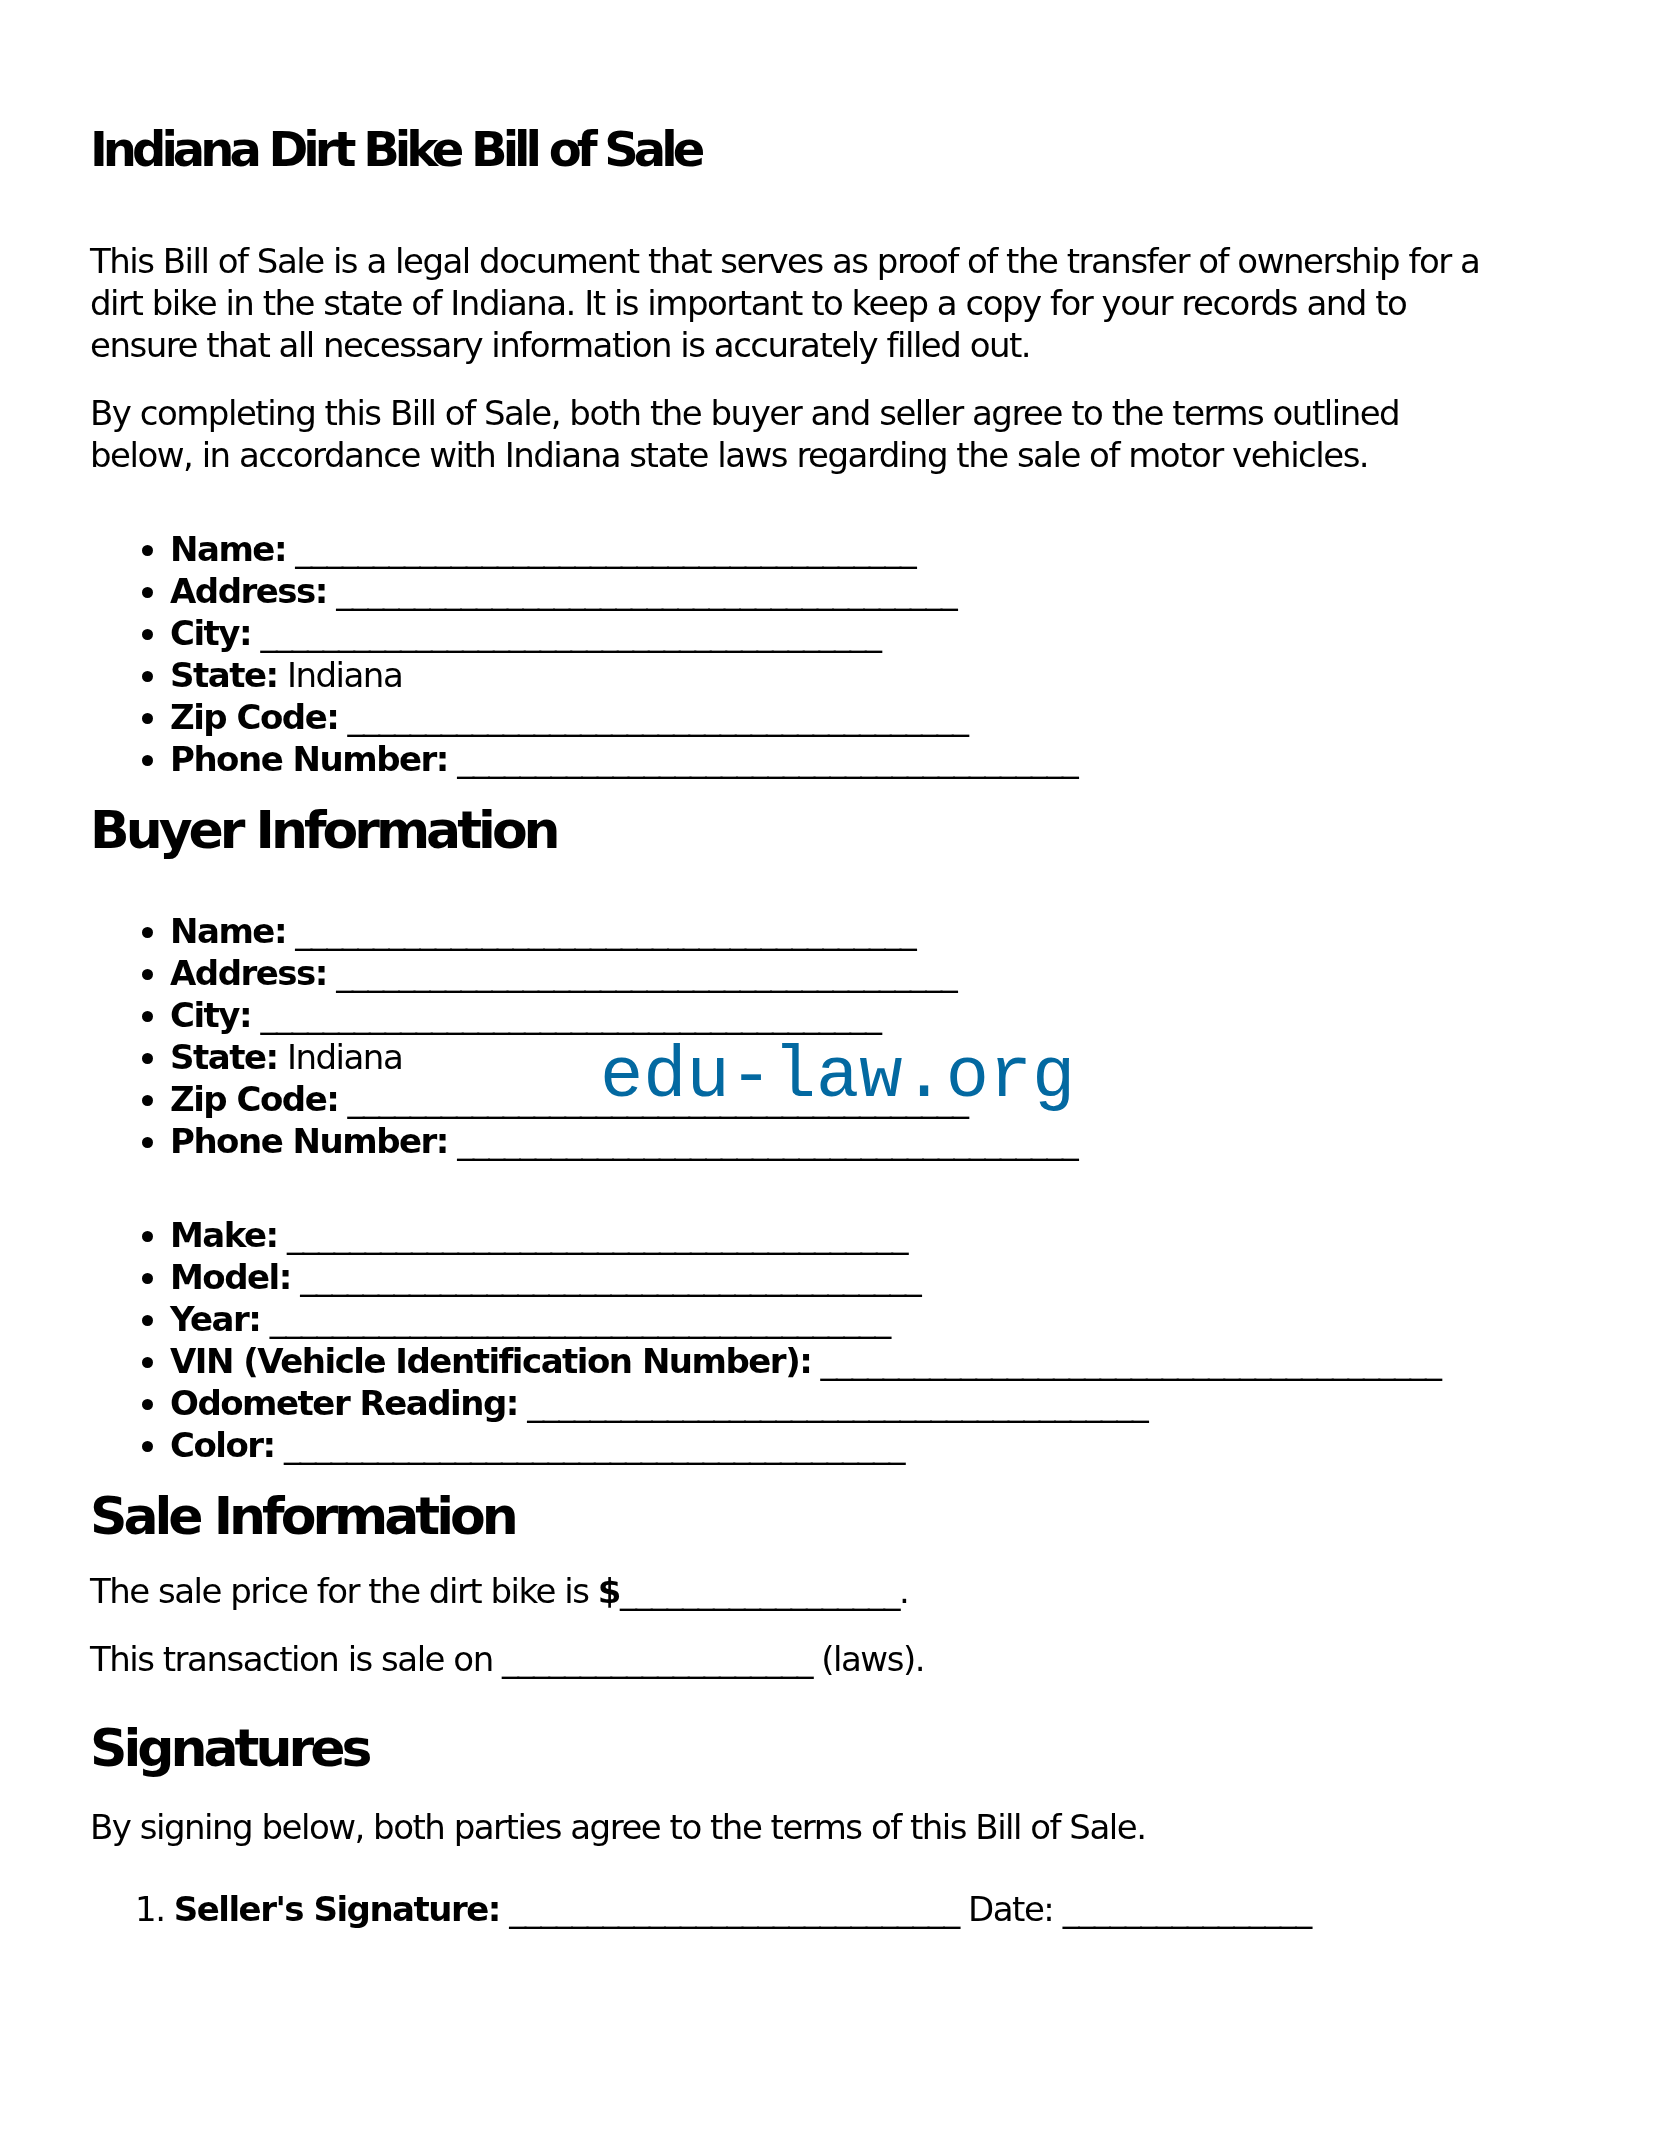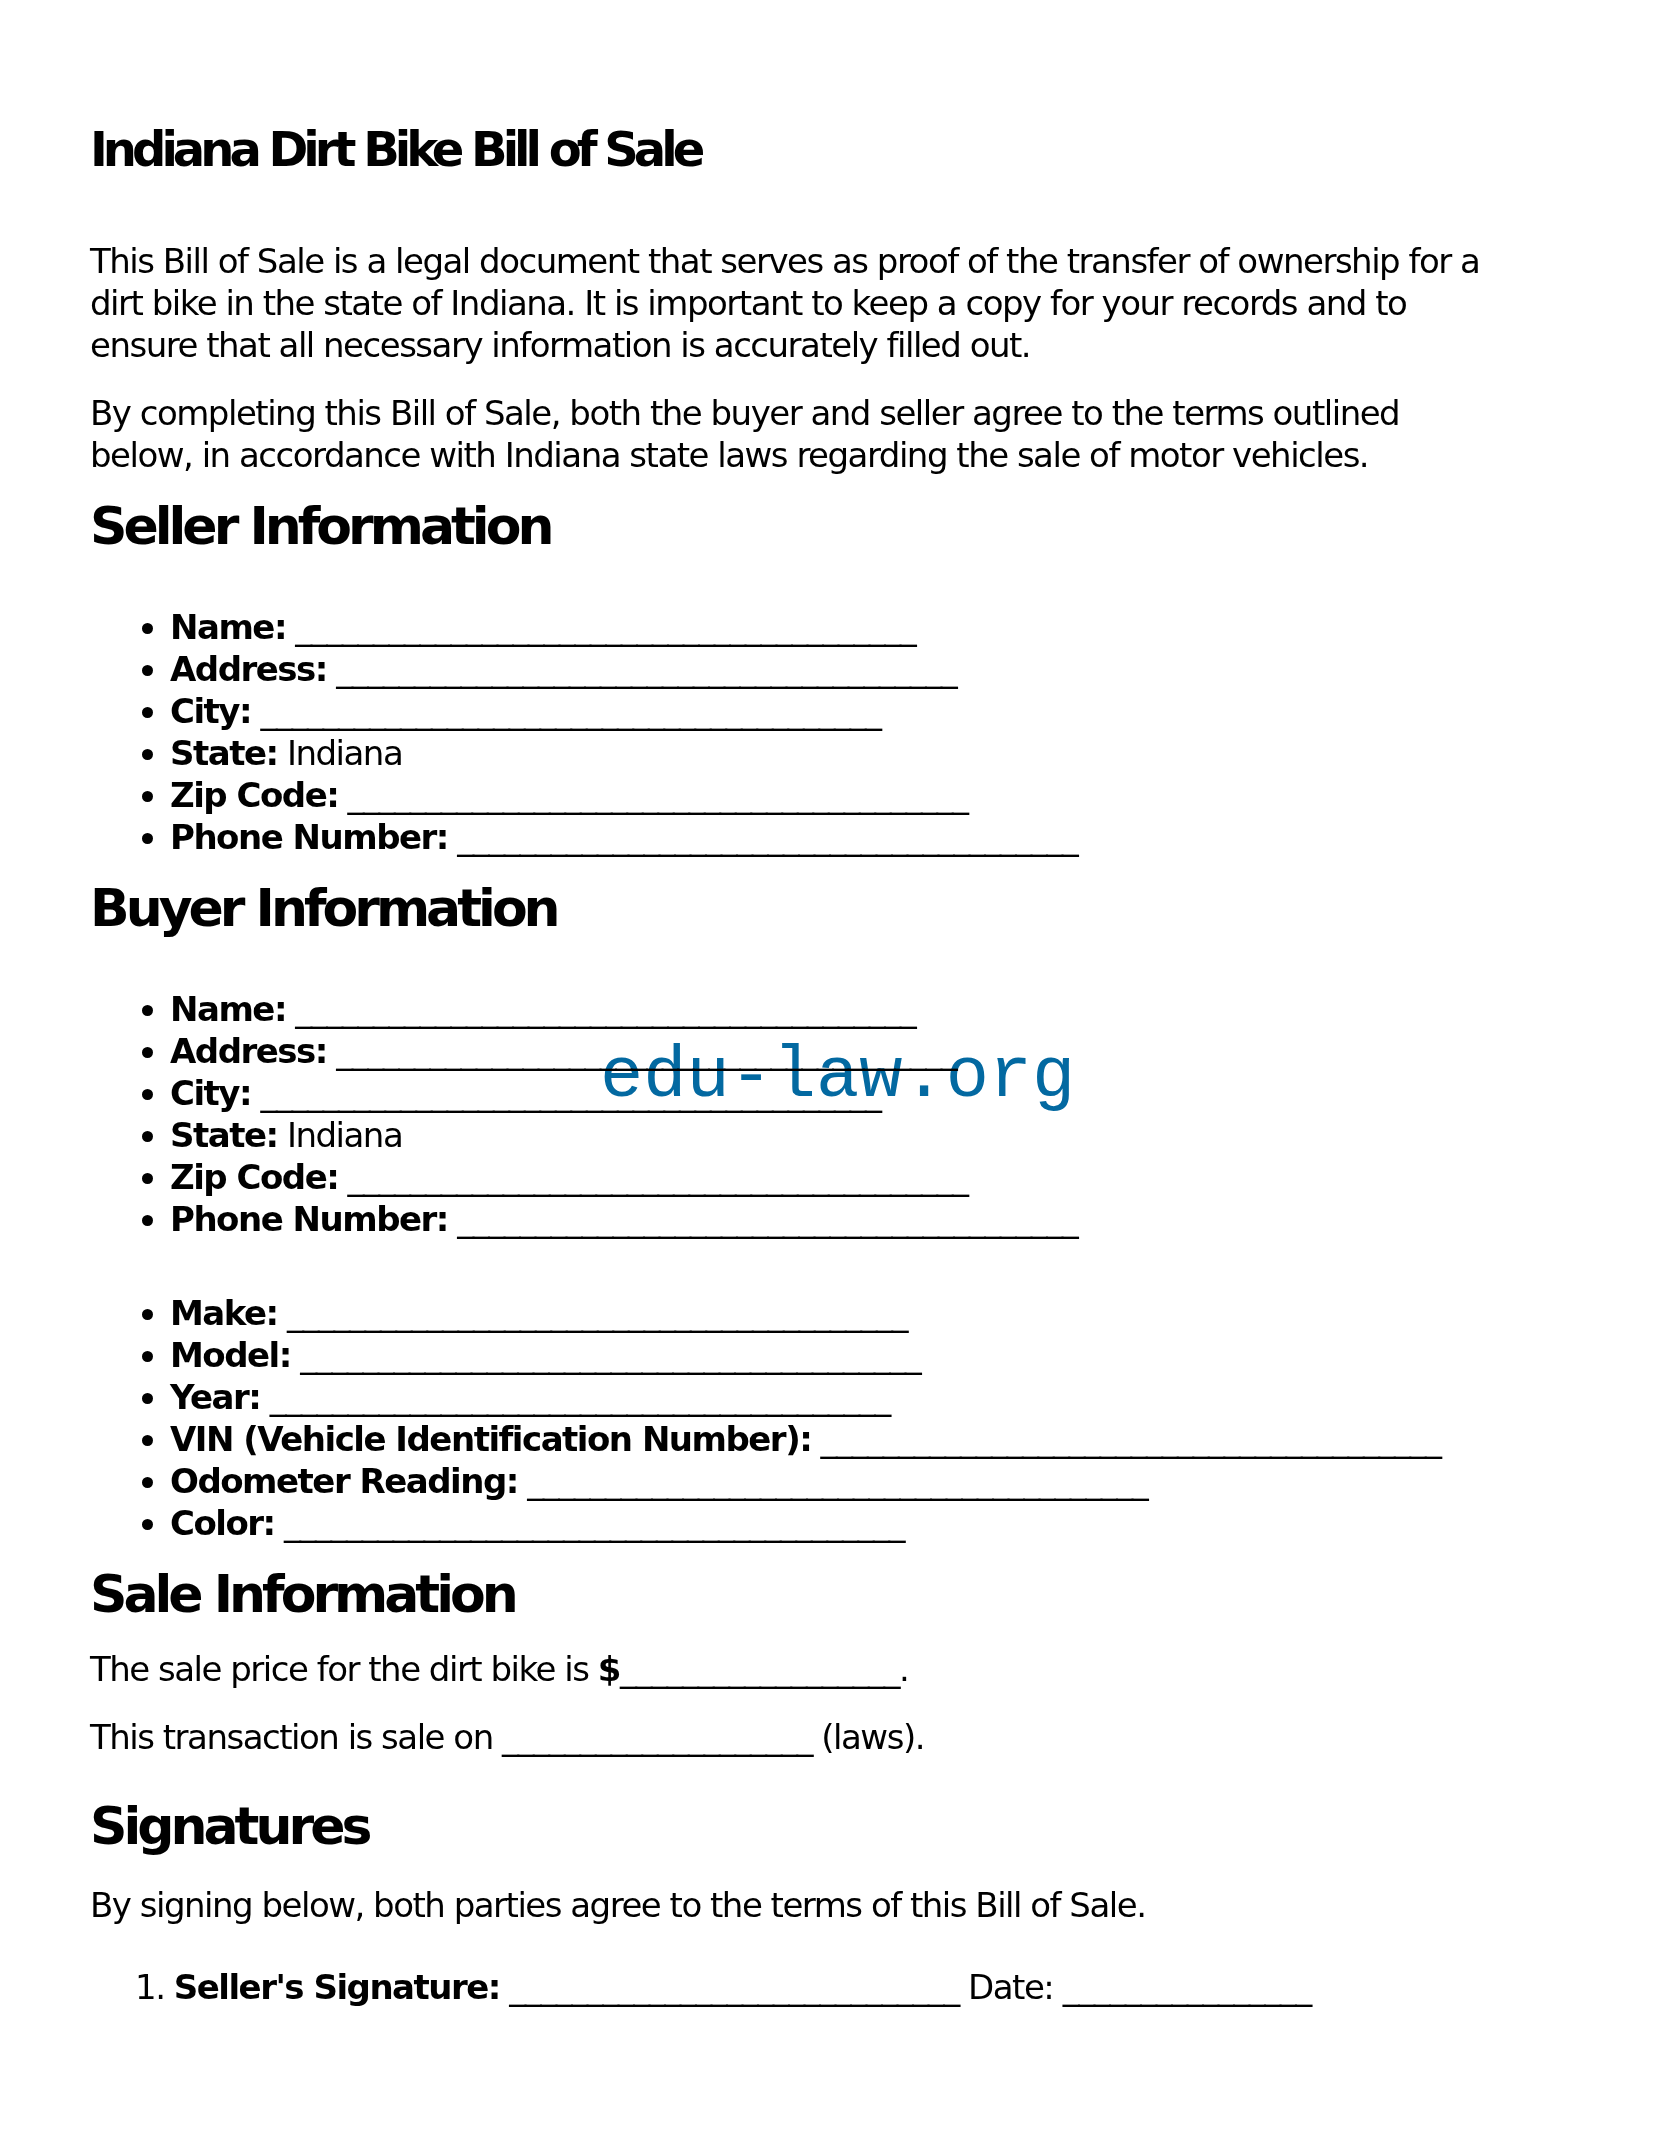--- a/index.html
+++ b/index.html
@@ -64,21 +64,20 @@
   <div class="content">
 
     <h1>Indiana Dirt Bike Bill of Sale</h1>
 
     <p class="pre">This Bill of Sale is a legal document that serves as proof of the transfer of ownership for a
 dirt bike in the state of Indiana. It is important to keep a copy for your records and to
 ensure that all necessary information is accurately filled out.</p>
     <p class="pre">By completing this Bill of Sale, both the buyer and seller agree to the terms outlined
 below, in accordance with Indiana state laws regarding the sale of motor vehicles.</p>
 
-    <h2>Seller Information</h2>
     <ul>
       <li><span class="lbl">Name:</span> <span class="blank">________________________________________</span></li>
       <li><span class="lbl">Address:</span> <span class="blank">________________________________________</span></li>
       <li><span class="lbl">City:</span> <span class="blank">________________________________________</span></li>
       <li><span class="lbl">State:</span> <span>Indiana</span></li>
       <li><span class="lbl">Zip Code:</span> <span class="blank">________________________________________</span></li>
       <li><span class="lbl">Phone Number:</span> <span class="blank">________________________________________</span></li>
     </ul>
 
     <h2>Buyer Information</h2>

